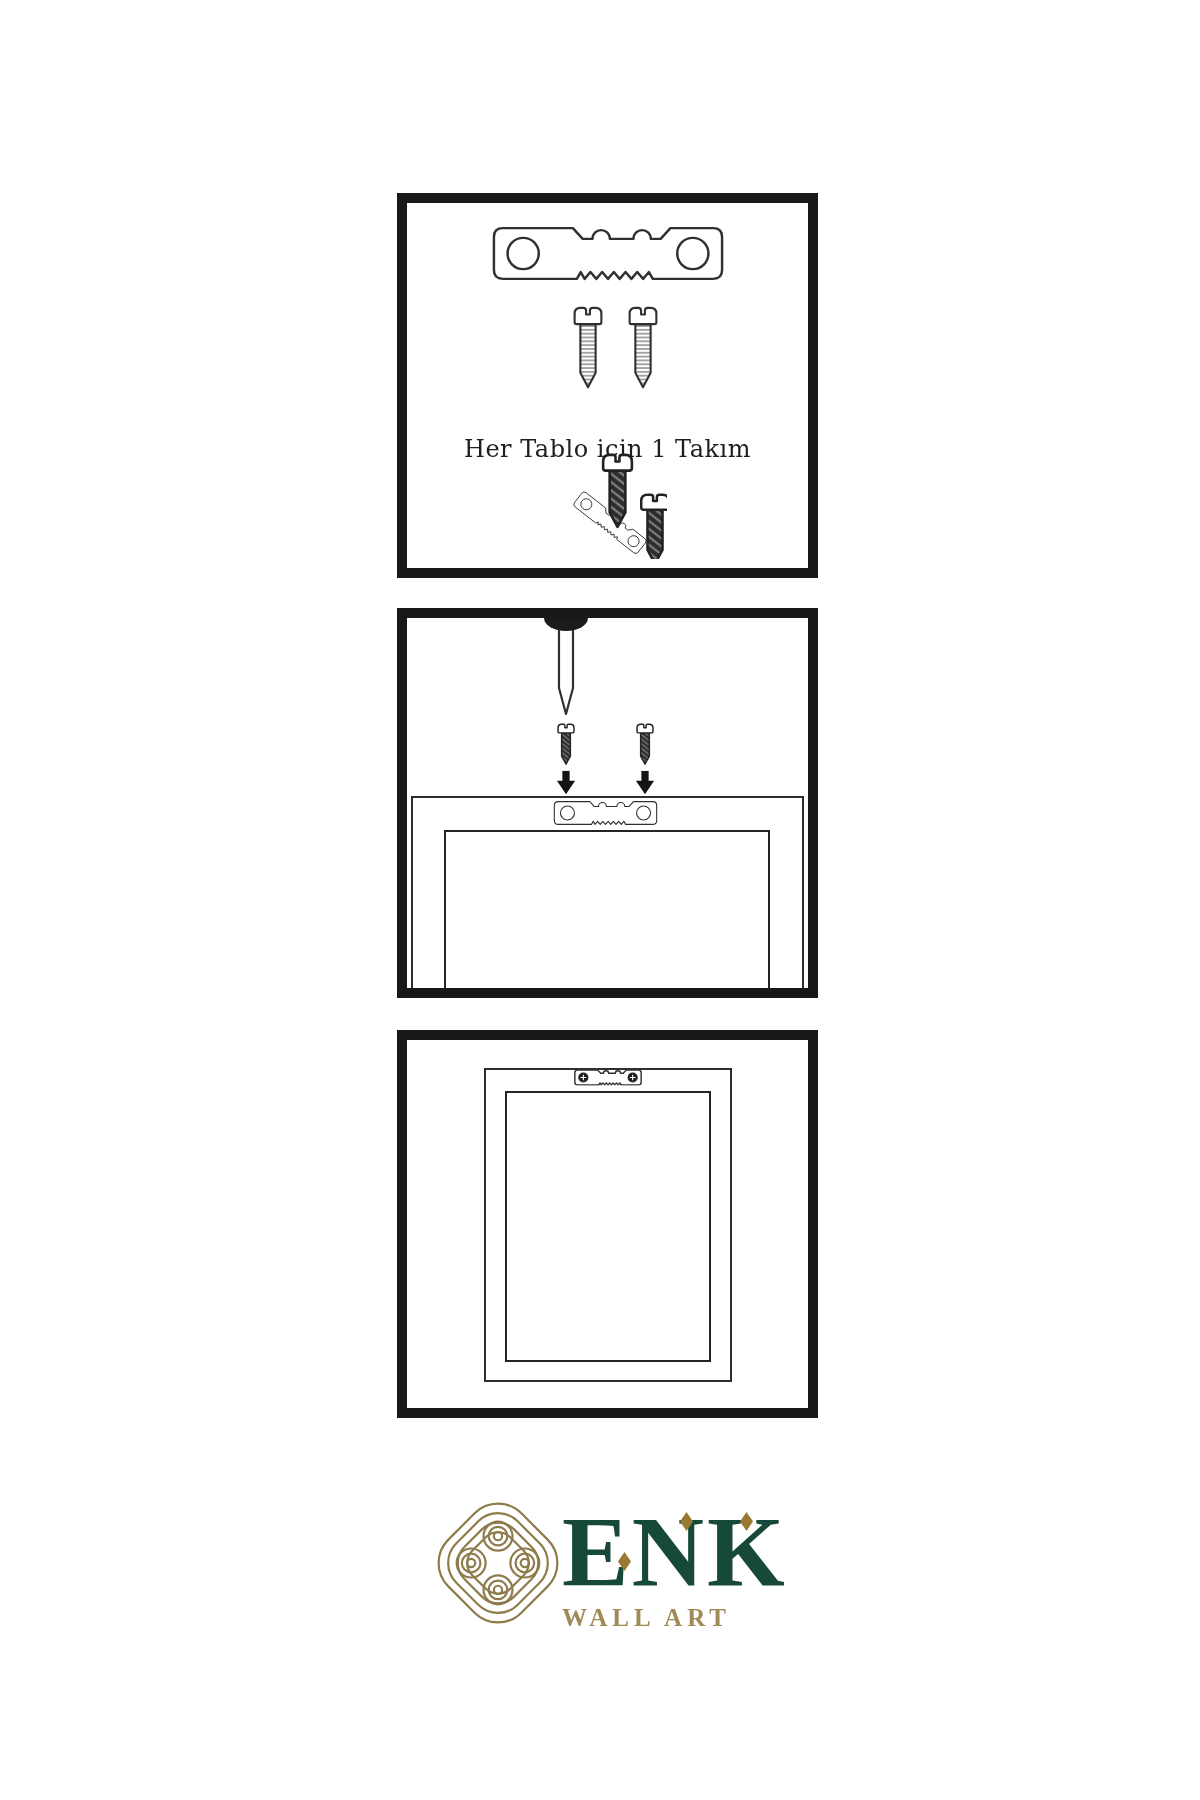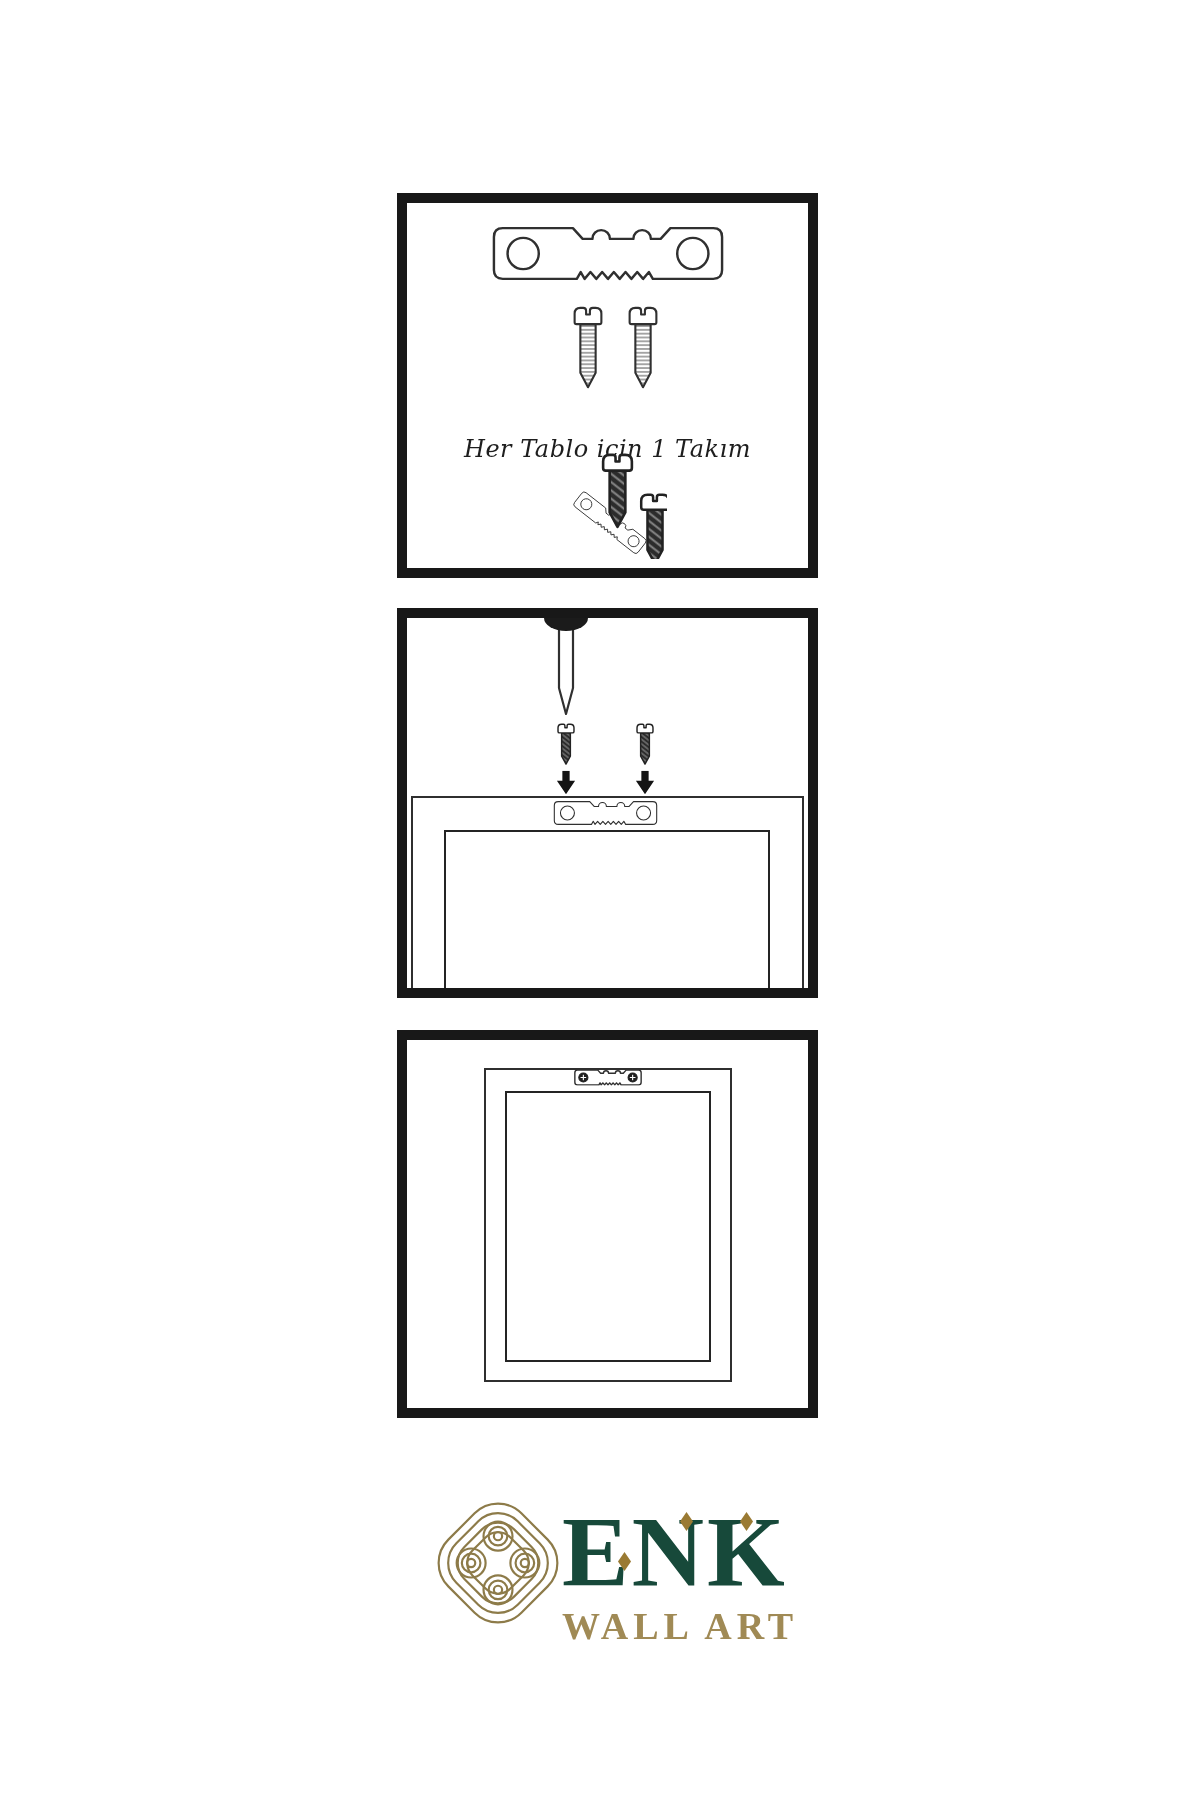--- a/index.html
+++ b/index.html
@@ -4,21 +4,21 @@
 <style>
   html,body{margin:0;padding:0;background:#ffffff;}
   .canvas{
     position:relative;width:1200px;height:1800px;margin:0 auto;
     background:#ffffff;overflow:hidden;
     font-family:"Liberation Sans",sans-serif;
   }
   .panel{
     position:absolute;left:397px;width:421px;
     border:10px solid #181818;background:#ffffff;
-    box-sizing:border-box;overflow:hidden;font-style:italic;
+    box-sizing:border-box;overflow:hidden;
   }
   .panel-1{top:193px;height:385px;}
   .panel-2{top:608px;height:390px;}
   .panel-3{top:1030px;height:388px;}
   .abs{position:absolute;}
   .instruction{
     position:absolute;top:232px;left:0;width:100%;
     text-align:center;font-family:"DejaVu Serif",serif;
     font-size:24px;letter-spacing:.5px;color:#1e1e1e;font-weight:400;
   }
@@ -26,21 +26,21 @@
   .frame-inner{position:absolute;border:2px solid #242424;background:#ffffff;box-sizing:border-box;}
   
   .logo-knot{position:absolute;left:436px;top:1500px;}
   .logo-text{position:absolute;left:562px;top:1506px;width:260px;}
   .brand-name{
     font-family:"Liberation Serif",serif;font-weight:700;
     font-size:100px;line-height:.92;letter-spacing:3px;color:#17493a;
   }
   .brand-sub{
     font-family:"Liberation Serif",serif;font-weight:700;
-    font-size:38px;letter-spacing:5px;color:#a08a55;margin-top:6px;
+    font-size:25px;letter-spacing:5px;color:#a08a55;margin-top:6px;
   }
   .diamond{
     position:absolute;width:13px;height:19px;background:#9a7a33;
     clip-path:polygon(50% 0,100% 50%,50% 100%,0 50%);
   }
   .d1{left:56px;top:46px;}
   .d2{left:118px;top:6px;}
   .d3{left:178px;top:6px;}
 </style>
 </head>

